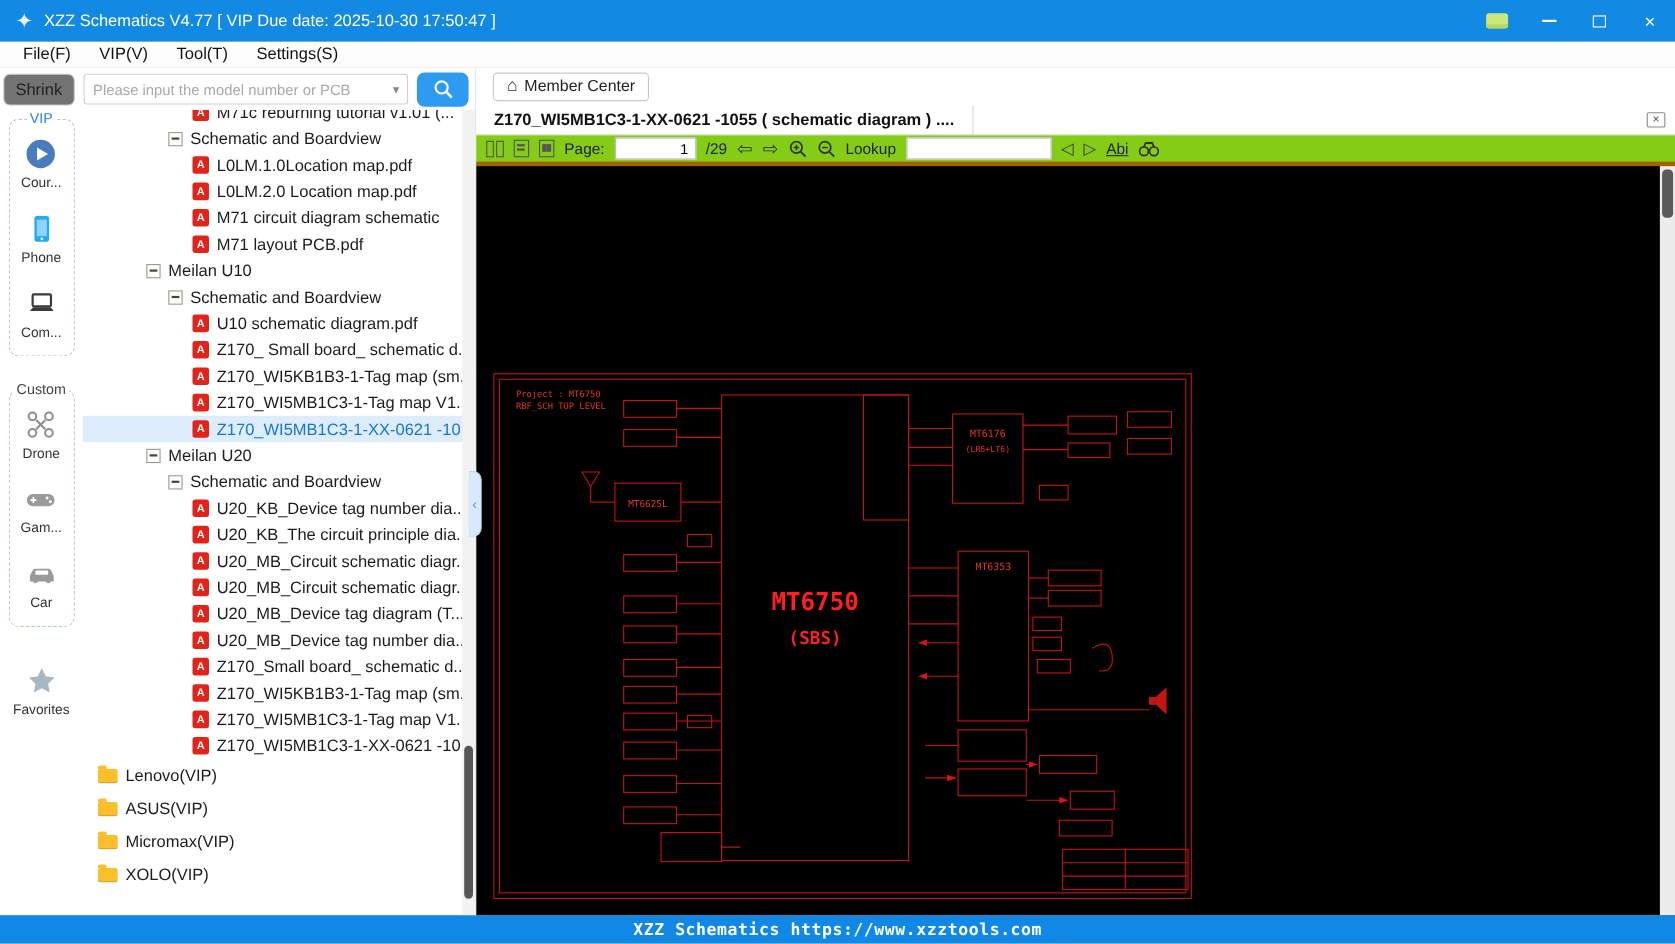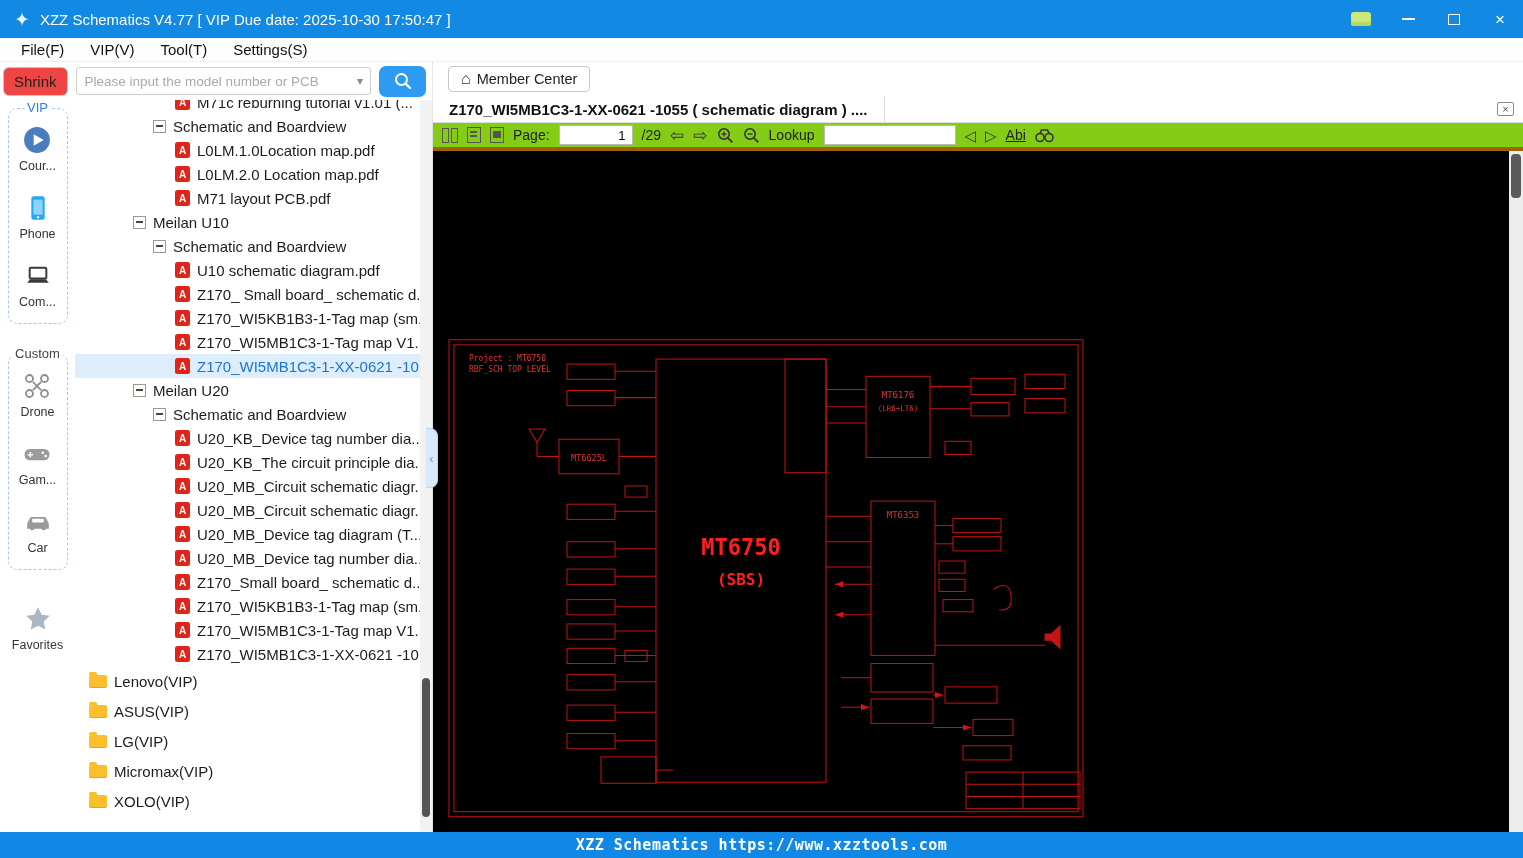--- a/index.html
+++ b/index.html
@@ -18,21 +18,21 @@
 
   
   .menubar { height:24px; background:#fdfdfd; display:flex; align-items:center; padding-left:16px; gap:16px; border-bottom:1px solid #f0f0f0; flex:none; }
   .menu-item { font-size:15px; color:#111; padding:3px 5px; cursor:default; }
 
   
   .content { flex:1; display:flex; min-height:0; }
   .left-col { width:433px; flex:none; display:flex; flex-direction:column; border-right:1px solid #e3e3e3; background:#fff; }
 
   .search-row { height:38px; flex:none; display:flex; align-items:center; gap:8px; padding:0 6px 0 3px; }
-  .shrink { height:29px; padding:0 10px; border:1px solid #c9c9c9; border-radius:6px; background:#ef4444; font-size:15px; color:#222; font-family:inherit; }
+  .shrink { height:29px; padding:0 10px; border:1px solid #c9c9c9; border-radius:6px; background:#737373; font-size:15px; color:#222; font-family:inherit; }
   .search-box { flex:1; height:28px; border:1px solid #cfcfcf; border-radius:3px; display:flex; align-items:center; background:#fff; }
   .search-box input { flex:1; border:none; outline:none; padding:0 8px; font-size:13.5px; color:#c2410c; font-family:inherit; min-width:0; }
   .search-box input::placeholder { color:#a9a9a9; }
   .caret { color:#888; font-size:12px; padding-right:7px; }
   .search-btn { width:47px; height:31px; background:#2e9bf2; border:none; border-radius:7px; display:flex; align-items:center; justify-content:center; }
 
   .left-body { flex:1; display:flex; min-height:0;justify-content:center; }
 
   
   .rail { width:75px; flex:none; display:flex; flex-direction:column; align-items:center; padding-top:8px; }
@@ -232,20 +232,24 @@
               <div class="tree-row lvl3">
                 <span class="ic-pdf"></span>
                 <span class="tree-label">L0LM.1.0Location map.pdf</span>
               </div>
               <div class="tree-row lvl3">
                 <span class="ic-pdf"></span>
                 <span class="tree-label">L0LM.2.0 Location map.pdf</span>
               </div>
               <div class="tree-row lvl3">
                 <span class="ic-pdf"></span>
+                <span class="tree-label">M71 circuit diagram schematic</span>
+              </div>
+              <div class="tree-row lvl3">
+                <span class="ic-pdf"></span>
                 <span class="tree-label">M71 layout PCB.pdf</span>
               </div>
               <div class="tree-row lvl1">
                 <span class="ic-minus"></span>
                 <span class="tree-label">Meilan U10</span>
               </div>
               <div class="tree-row lvl2">
                 <span class="ic-minus"></span>
                 <span class="tree-label">Schematic and Boardview</span>
               </div>
@@ -317,24 +321,20 @@
                 <span class="ic-pdf"></span>
                 <span class="tree-label">Z170_WI5MB1C3-1-XX-0621 -10...</span>
               </div>
               <div class="tree-row lvl0 folder-row">
                 <span class="ic-folder"></span>
                 <span class="tree-label">Lenovo(VIP)</span>
               </div>
               <div class="tree-row lvl0 folder-row">
                 <span class="ic-folder"></span>
                 <span class="tree-label">ASUS(VIP)</span>
-              </div>
-              <div class="tree-row lvl0 folder-row">
-                <span class="ic-folder"></span>
-                <span class="tree-label">LG(VIP)</span>
               </div>
               <div class="tree-row lvl0 folder-row">
                 <span class="ic-folder"></span>
                 <span class="tree-label">Micromax(VIP)</span>
               </div>
               <div class="tree-row lvl0 folder-row">
                 <span class="ic-folder"></span>
                 <span class="tree-label">XOLO(VIP)</span>
               </div>
             </div>

